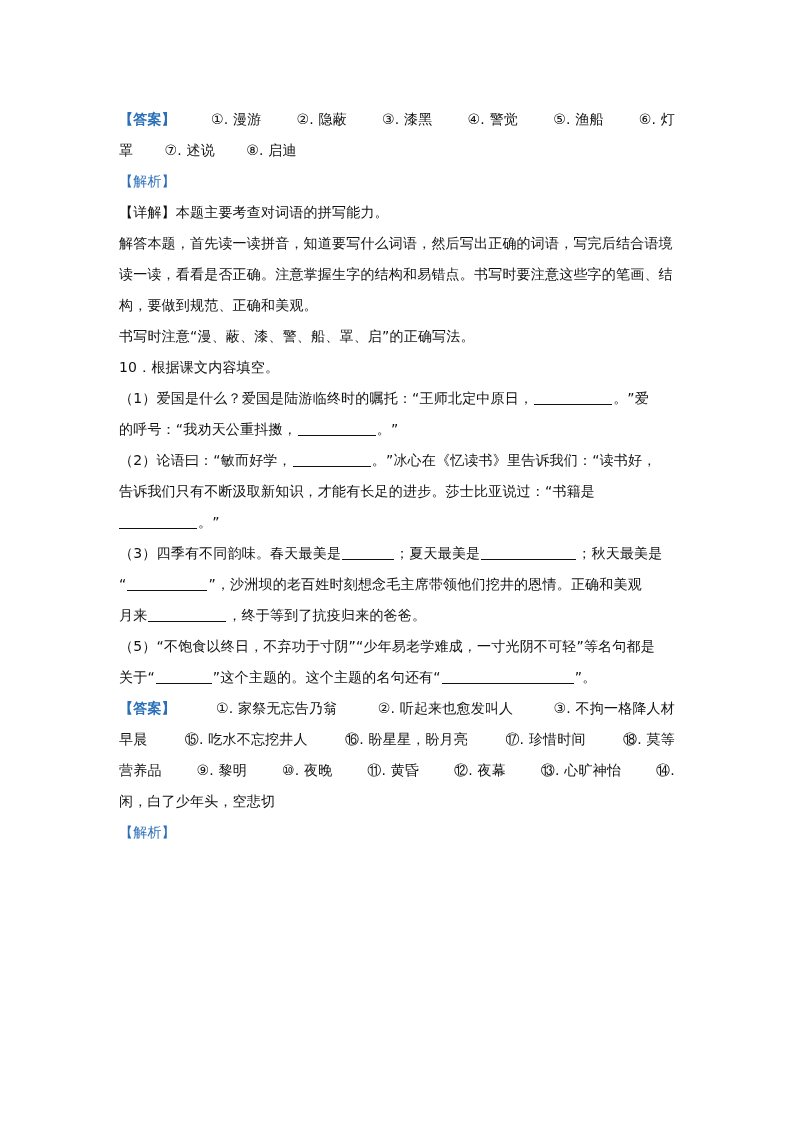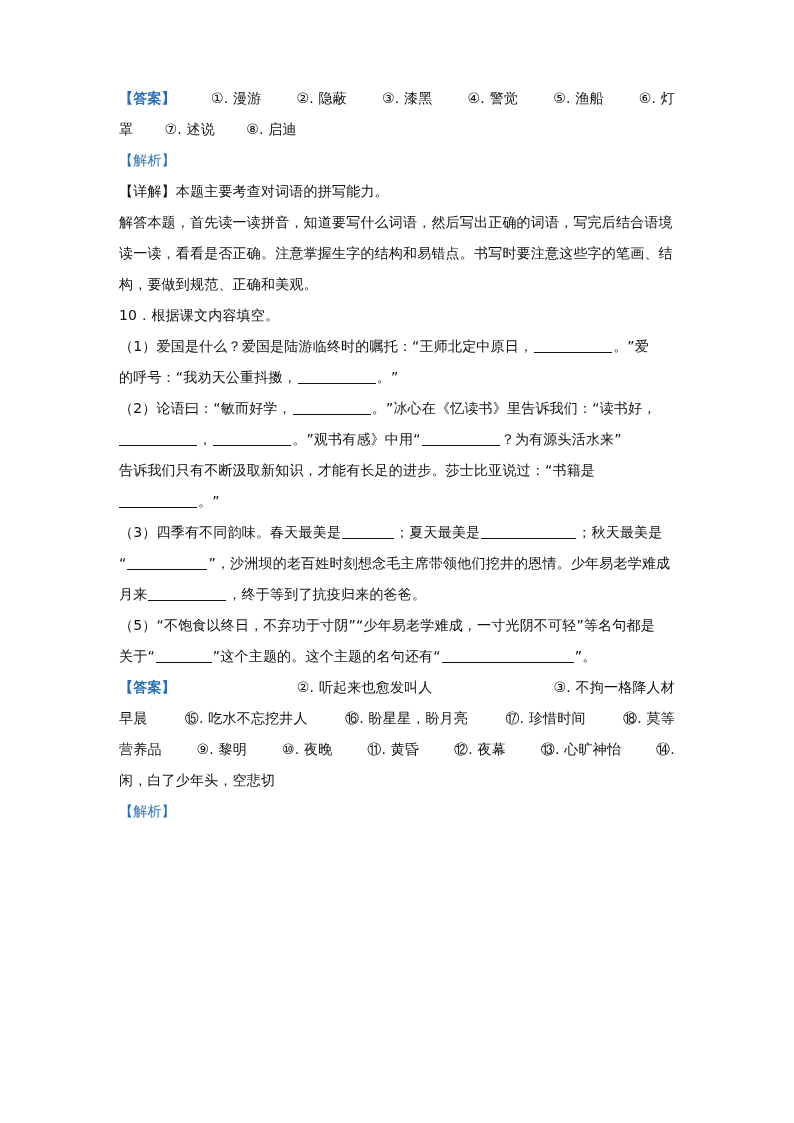--- a/index.html
+++ b/index.html
@@ -1,18 +1,18 @@
 <!DOCTYPE html>
 <html><head>
   <meta charset="utf-8">
   <style>
     html, body { margin: 0; padding: 0; background: #ffffff; }
     body { width: 794px; height: 1123px; position: relative; overflow: hidden;
       font-family: "DejaVu Sans", "Liberation Sans", sans-serif; color: #111; }
-    .page { position: absolute; left: 119px; top: 83px; width: 556px; }
+    .page { position: absolute; left: 119px; top: 104px; width: 556px; }
     .line { position: relative; height: 31px; line-height: 31px; font-size: 14px;
       white-space: nowrap; letter-spacing: 0.2px; }
     .tag { color: #2a6fb7; }
     .tag-bold { font-weight: bold; }
     .ans-item { display: inline-block; }
     .gap { display: inline-block; }
     .blank { display: inline-block; border-bottom: 1px solid #111; height: 17px;
       vertical-align: baseline; margin: 0 1px; position: relative; top: 2px; }
     .justify { display: flex; justify-content: space-between; }
   </style>
@@ -39,58 +39,57 @@
   </div>
   <div class="line">
     <span class="tag">【解析】</span>
   </div>
   <div class="line">
     <span>【详解】</span><span>本题主要考查对词语的拼写能力。</span>
   </div>
   <div class="line">解答本题，首先读一读拼音，知道要写什么词语，然后写出正确的词语，写完后结合语境</div>
   <div class="line">读一读，看看是否正确。注意掌握生字的结构和易错点。书写时要注意这些字的笔画、结</div>
   <div class="line">构，要做到规范、正确和美观。</div>
+  <div class="line">书写时注意“漫、蔽、漆、警、船、罩、启”的正确写法。</div>
 
   <div class="line">10．根据课文内容填空。</div>
 
   <div class="line">
     <span>（1）爱国是什么？爱国是陆游临终时的嘱托：“王师北定中原日，</span><span class="blank" style="width:78px"></span><span>。”爱</span>
   </div>
   <div class="line">
     <span>的呼号：“我劝天公重抖擞，</span><span class="blank" style="width:78px"></span><span>。”</span>
   </div>
 
   <div class="line">
     <span>（2）论语曰：“敏而好学，</span><span class="blank" style="width:78px"></span><span>。”冰心在《忆读书》里告诉我们：“读书好，</span>
   </div>
-  <div class="line">
-    <span class="blank" style="width:78px;margin-left:0"></span><span>，</span><span class="blank" style="width:78px"></span><span>。”观书有感》中用“</span><span class="blank" style="width:78px"></span><span>？为有源头活水来”</span>
-  </div>
   <div class="line">告诉我们只有不断汲取新知识，才能有长足的进步。莎士比亚说过：“书籍是</div>
   <div class="line">
     <span class="blank" style="width:78px;margin-left:0"></span><span>。”</span>
   </div>
 
   <div class="line">
     <span>（3）四季有不同韵味。春天最美是</span><span class="blank" style="width:52px"></span><span>；夏天最美是</span><span class="blank" style="width:95px"></span><span>；秋天最美是</span>
   </div>
 
   <div class="line">
-    <span>“</span><span class="blank" style="width:80px"></span><span>”，沙洲坝的老百姓时刻想念毛主席带领他们挖井的恩情。少年易老学难成</span>
+    <span>“</span><span class="blank" style="width:80px"></span><span>”，沙洲坝的老百姓时刻想念毛主席带领他们挖井的恩情。正确和美观</span>
   </div>
   <div class="line">
     <span>月来</span><span class="blank" style="width:78px"></span><span>，终于等到了抗疫归来的爸爸。</span>
   </div>
   <div class="line">（5）“不饱食以终日，不弃功于寸阴”“少年易老学难成，一寸光阴不可轻”等名句都是</div>
   <div class="line">
     <span>关于“</span><span class="blank" style="width:56px"></span><span>”这个主题的。这个主题的名句还有“</span><span class="blank" style="width:132px"></span><span>”。</span>
   </div>
 
   <div class="line justify">
     <span class="tag tag-bold">【答案】</span>
+    <span class="ans-item">①. 家祭无忘告乃翁</span>
     <span class="ans-item">②. 听起来也愈发叫人</span>
     <span class="ans-item">③. 不拘一格降人材</span>
   </div>
   <div class="line justify">
     <span class="ans-item">早晨</span>
     <span class="ans-item">⑮. 吃水不忘挖井人</span>
     <span class="ans-item">⑯. 盼星星，盼月亮</span>
     <span class="ans-item">⑰. 珍惜时间</span>
     <span class="ans-item">⑱. 莫等</span>
   </div>

